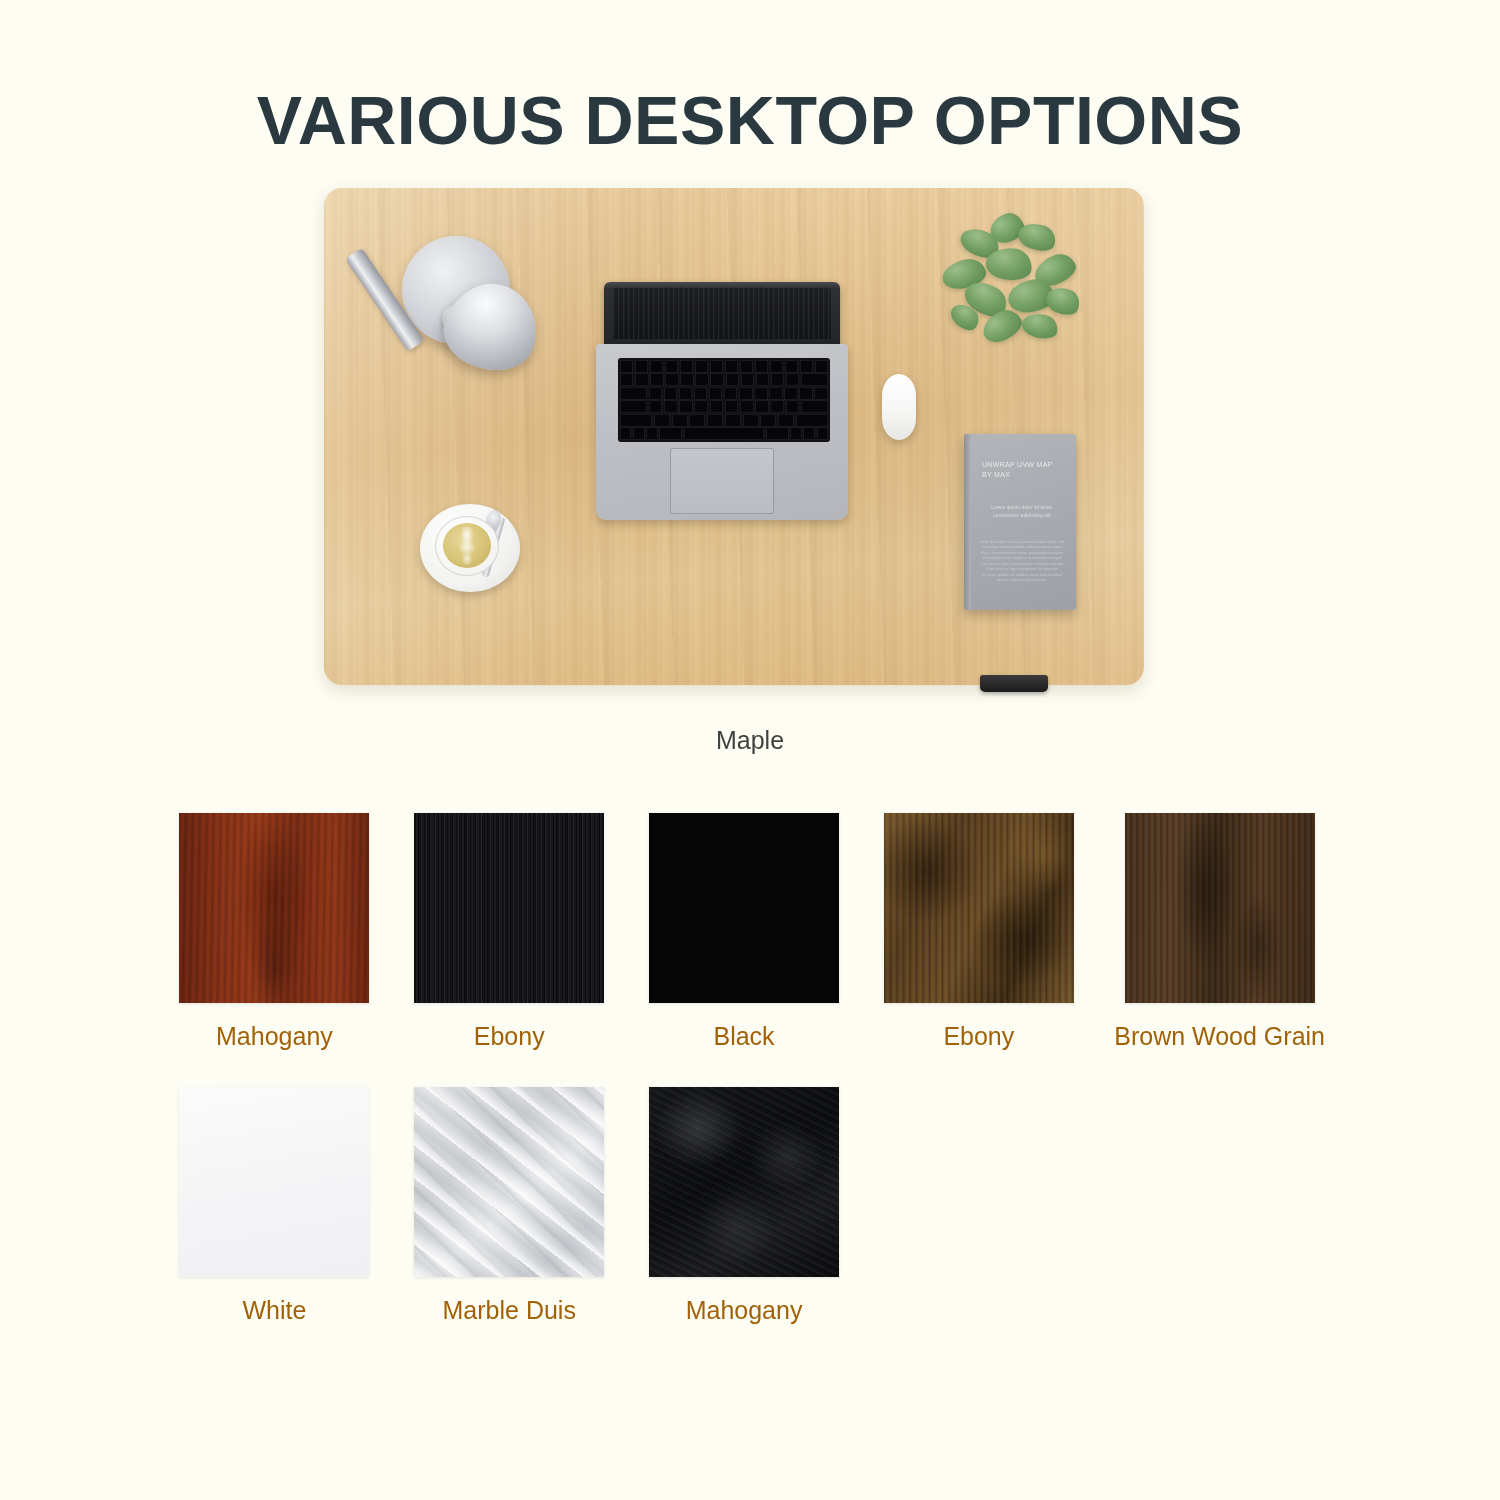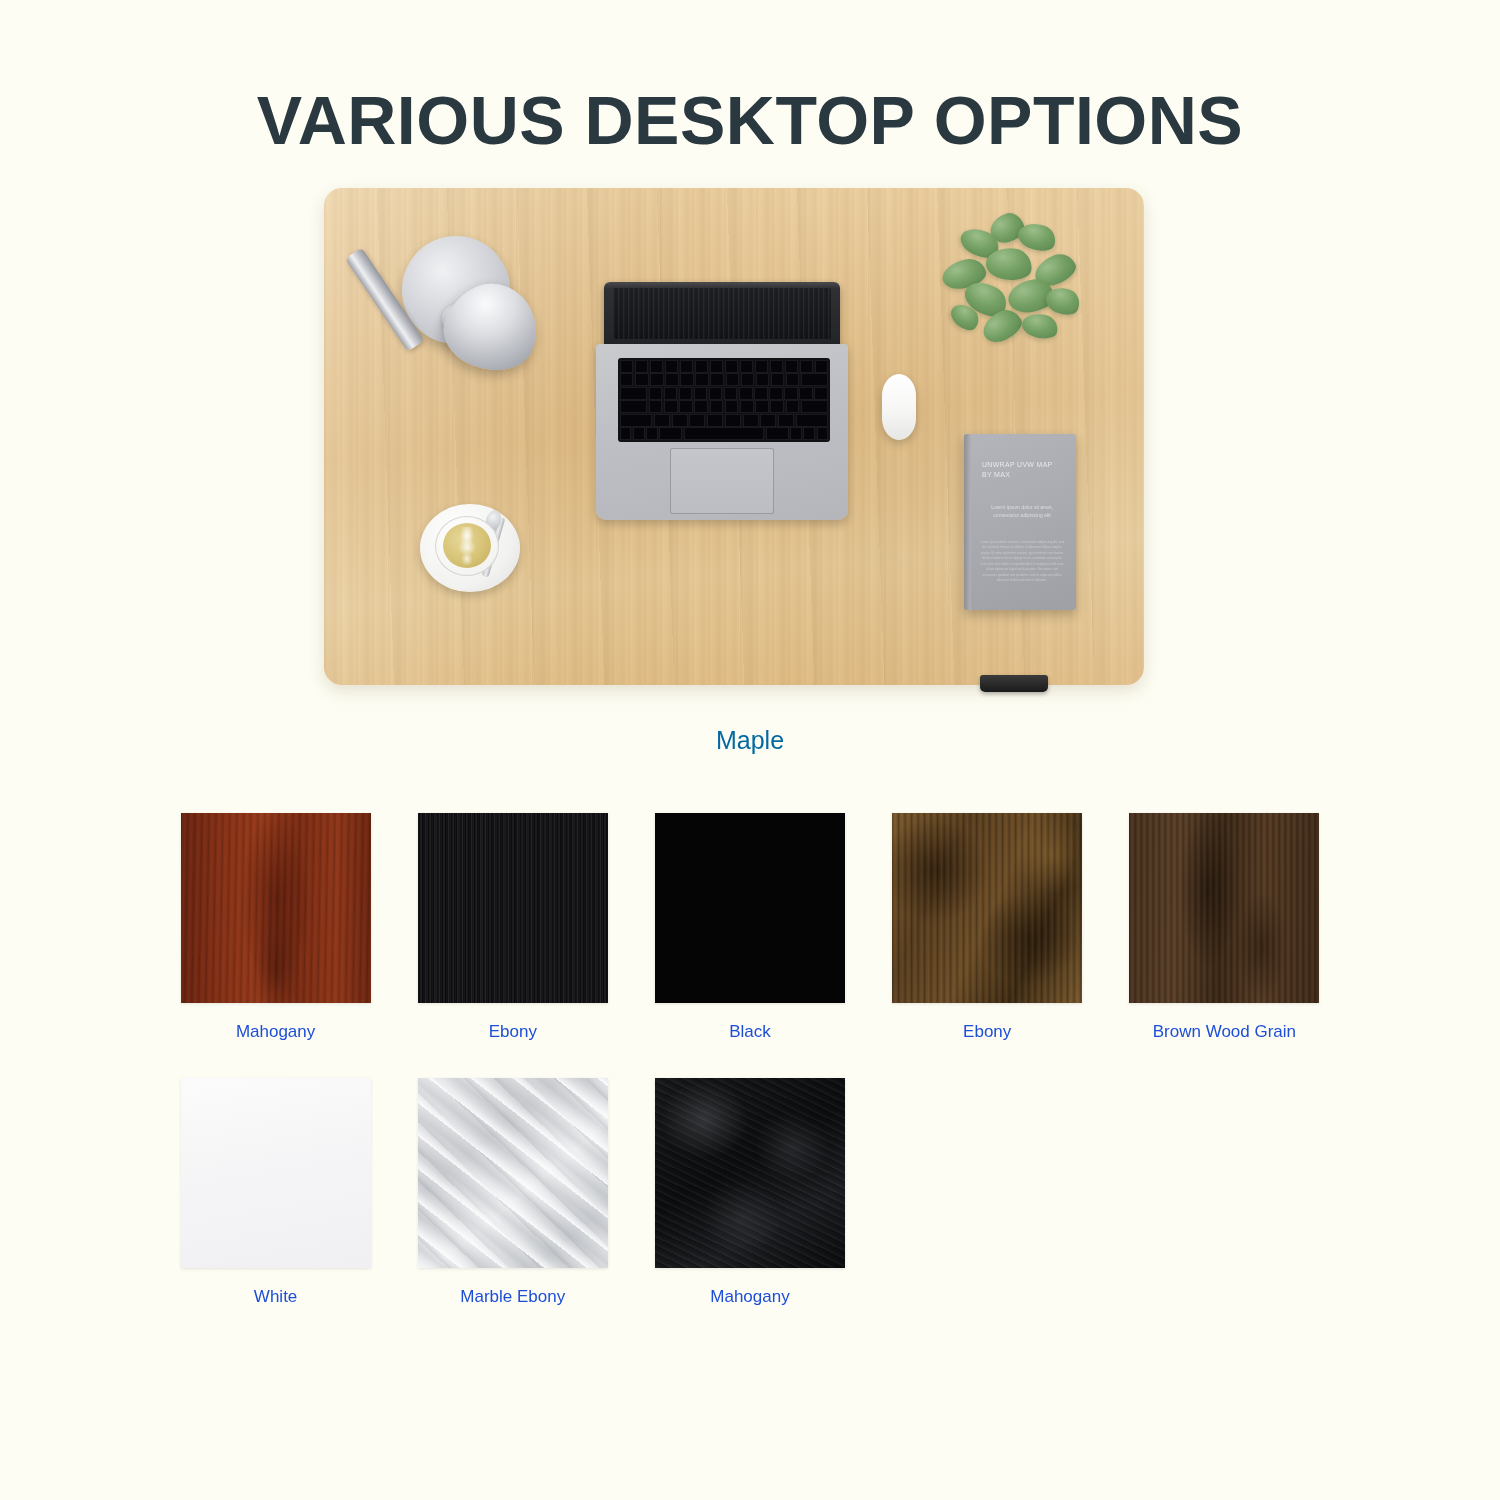--- a/index.html
+++ b/index.html
@@ -256,43 +256,43 @@
   }
   .book-body {
     position: absolute; left: 16px; top: 106px; right: 12px;
     font-size: 3.2px; color: #C8CACE; line-height: 1.7; text-align: center;
   }
 
   
   .hero-caption {
     text-align: center;
     font-size: 25px;
-    color: #0369a1;
+    color: #404040;
     margin-top: 18px;
   }
 
   
   .grid {
     margin: 58px auto 0 auto;
     width: 1150px;
     display: grid;
     grid-template-columns: repeat(5, 1fr);
     row-gap: 36px;
     column-gap: 36px;
   }
   .cell { display: flex; flex-direction: column; align-items: center; }
   .sw {
     width: 190px;
     height: 190px;
     box-shadow: 0 1px 3px rgba(0,0,0,0.10);
   }
   .sw-label {
     margin-top: 19px;
-    font-size: 17px;
-    color: #1d4ed8;
+    font-size: 25px;
+    color: #a16207;
     text-align: right;
     white-space: nowrap;
   }
 
   
   .tex-mahogany {
     background:
       repeating-linear-gradient(91deg, rgba(0,0,0,0.20) 0px, rgba(0,0,0,0) 2px, rgba(150,60,30,0.12) 4px, rgba(0,0,0,0.16) 7px),
       radial-gradient(ellipse 26% 70% at 50% 45%, rgba(60,14,6,0.55), rgba(60,14,6,0) 70%),
       radial-gradient(ellipse 18% 45% at 50% 82%, rgba(40,10,4,0.45), rgba(40,10,4,0) 72%),
@@ -533,19 +533,19 @@
   <div class="cell">
     <div class="sw tex-brown-wood"></div>
     <div class="sw-label">Brown Wood Grain</div>
   </div>
   <div class="cell">
     <div class="sw tex-white"></div>
     <div class="sw-label">White</div>
   </div>
   <div class="cell">
     <div class="sw tex-marble"></div>
-    <div class="sw-label">Marble Ebony</div>
+    <div class="sw-label">Marble Duis</div>
   </div>
   <div class="cell">
     <div class="sw tex-graphite"></div>
     <div class="sw-label">Mahogany</div>
   </div>
 </div>
 
 </body></html>

